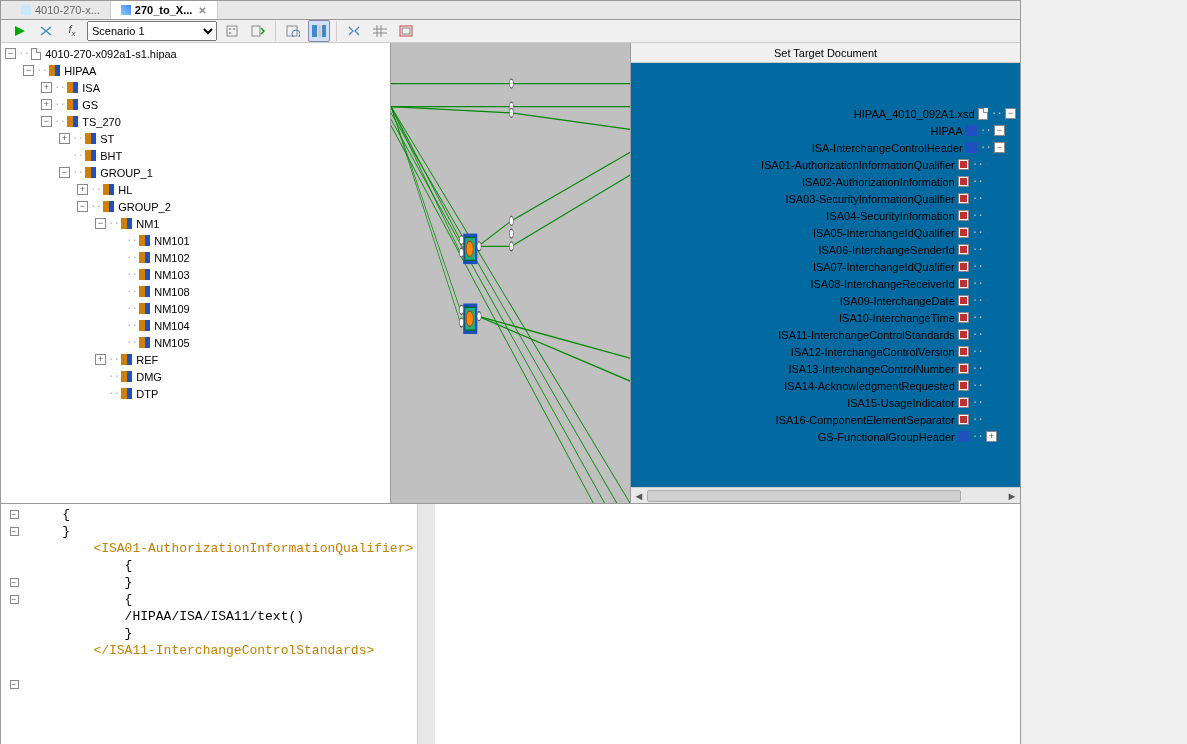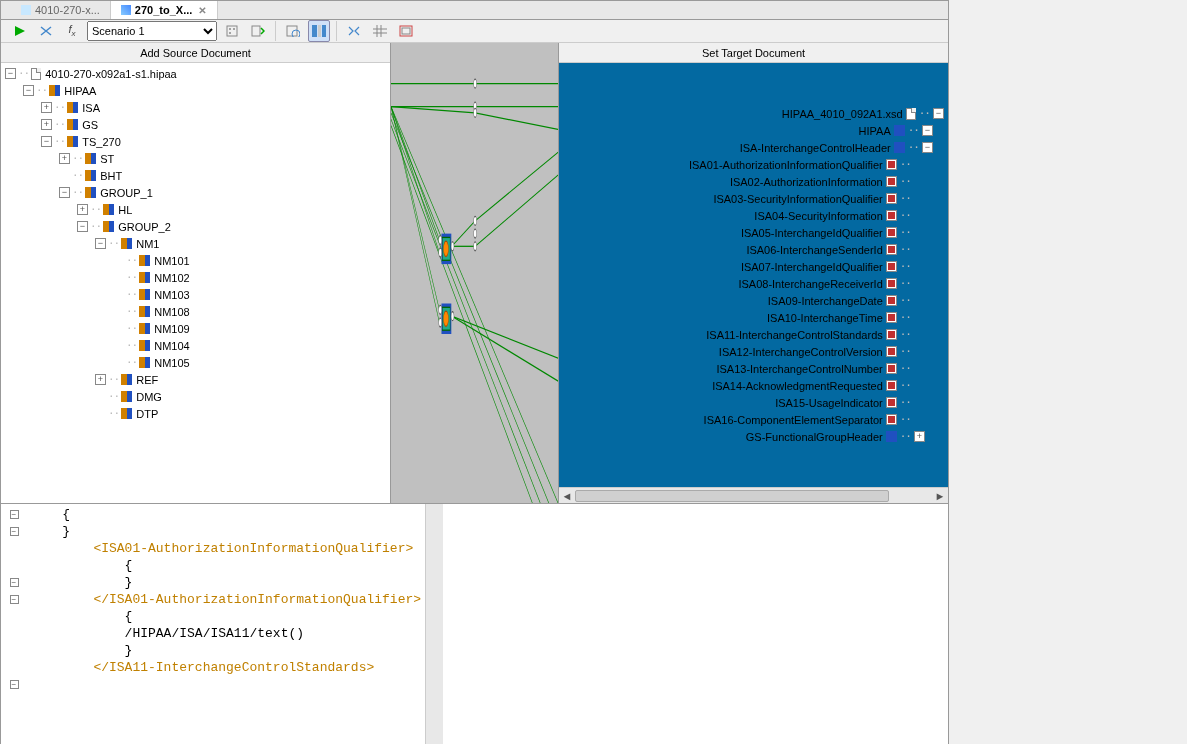--- a/index.html
+++ b/index.html
@@ -1,17 +1,17 @@
 <!DOCTYPE html>
 <html><head>
 <meta charset="utf-8">
 <style>
   * { box-sizing: border-box; margin: 0; padding: 0; }
   body { font-family: Tahoma, Arial, sans-serif; font-size: 11px; background: #f0f0f0; color: #000; width: 1187px; height: 744px; overflow: hidden; }
-  .root { display: flex; flex-direction: column; width: 949px; height: 744px; border: 1px solid #999; background: #fff;}
+  .root { display: flex; flex-direction: column; width: 1021px; height: 744px; border: 1px solid #999; background: #fff;}
   
   .tabstrip { height: 22px; background: #e8e8e8; display: flex; border-bottom: 1px solid #999; padding-left:10px;}
   .tab { padding: 3px 10px; font-size: 11px; border-right: 1px solid #ccc; color:#666; display:flex; align-items:center; gap:4px;}
   .tab.active { background: #fff; font-weight: bold; color:#000;}
   .tab .close { color:#888; font-size:10px; margin-left:2px;}
   .tab-icon-xq { width:10px;height:10px; background:linear-gradient(45deg,#8cf,#48f); display:inline-block;}
   .tab-icon-db { width:10px;height:10px; background:#c8e8ff; display:inline-block;}
   
   .toolbar { height: 28px; background: #f0f0f0; display: flex; align-items: center; gap:4px; padding: 0 8px; border-bottom: 1px solid #ccc;}
   .toolbar .sep { width:1px; height:20px; background:#ccc; margin:0 2px;}
@@ -145,21 +145,20 @@
       <svg width="14" height="12">
           <rect x="1" y="1" width="12" height="10" fill="none" stroke="#c44"></rect>
           <rect x="3" y="3" width="8" height="6" fill="none" stroke="#888"></rect>
         </svg>
     </div>
   </div>
 
   <div class="midrow">
 
     <div class="leftpanel">
-      <div class="panel-header">Add Source Document</div>
       <div class="tree" id="left-tree">
           <div class="tree-row">
             <span class="expcol">−</span>
             <span class="dotline">··</span>
             <span class="node-icon doc"></span>
             <span class="node-text">4010-270-x092a1-s1.hipaa</span>
           </div>
           <div class="tree-row">
             <span class="pad" style="width:16px"></span>
             <span class="expcol">−</span>
@@ -642,21 +641,20 @@
           <div class="g"></div>
           <div class="g"></div>
           <div class="g"></div>
         </div>
       <div class="code-lines" id="code-lines">
           <div class="code-line"><span class="plain">    {</span></div>
           <div class="code-line"><span class="plain">    }</span></div>
           <div class="code-line"><span class="tag">        &lt;ISA01-AuthorizationInformationQualifier&gt;</span></div>
           <div class="code-line"><span class="plain">            {</span></div>
           <div class="code-line"><span class="plain">            }</span></div>
-          <div class="code-line"><span class="tag">        &lt;/ISA01-AuthorizationInformationQualifier&gt;</span></div>
           <div class="code-line"><span class="plain">            {</span></div>
           <div class="code-line"><span class="plain">            /HIPAA/ISA/ISA11/text()</span></div>
           <div class="code-line"><span class="plain">            }</span></div>
           <div class="code-line"><span class="tag">        &lt;/ISA11-InterchangeControlStandards&gt;</span></div>
         </div>
       <div class="scroll-v"></div>
     </div>
     <div class="hscroll">
       <div class="hscroll-inner">
         <div class="arrow">◄</div>

